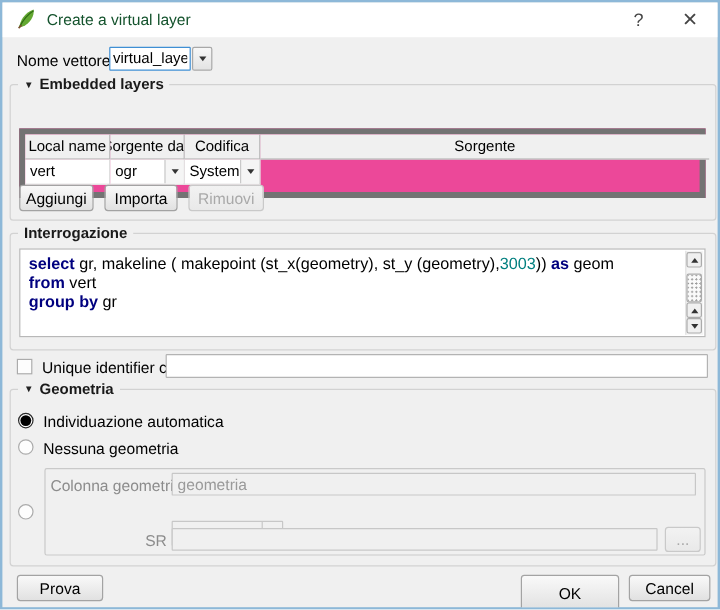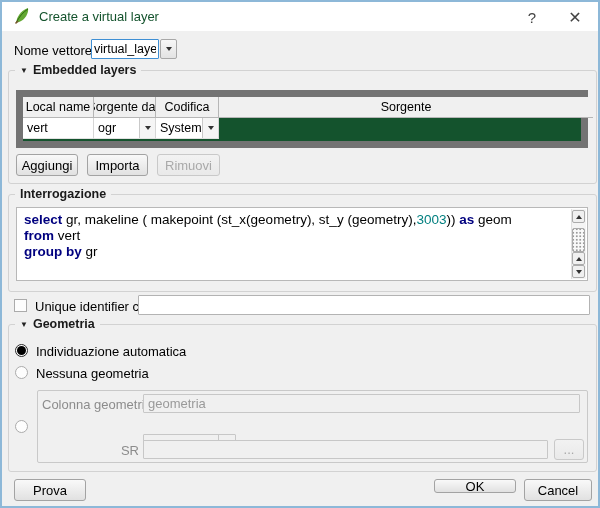--- a/index.html
+++ b/index.html
@@ -32,22 +32,22 @@
   .combo-arrow-btn{position:absolute;background:linear-gradient(#f7f7f7,#e3e3e3);border:1px solid #a8a8a8;
           border-radius:2px;display:flex;align-items:center;justify-content:center;box-sizing:border-box;}
   .tri-down{width:0;height:0;border-left:3.5px solid transparent;border-right:3.5px solid transparent;
             border-top:4px solid #333;}
   .tri-down.gray{border-top-color:#9a9a9a;}
   .tri-up-s{width:0;height:0;border-left:3px solid transparent;border-right:3px solid transparent;
             border-bottom:4px solid #333;}
   .tri-down-s{width:0;height:0;border-left:3px solid transparent;border-right:3px solid transparent;
             border-top:4px solid #333;}
   
-  .tablewrap{position:absolute;left:14px;top:88px;width:572px;height:58px;background:#14532d;
-             border:7px solid #737373;box-sizing:border-box;}
+  .tablewrap{position:absolute;left:14px;top:105px;width:572px;height:58px;background:#ec4899;
+             border:5px solid #737373;box-sizing:border-box;}
   .trow{display:flex;width:100%;}
   .hcell{height:21px;background:#f0f0f0;border-right:1px solid #b6b6b6;border-bottom:1px solid #b6b6b6;
          display:flex;align-items:center;justify-content:center;font-size:12.5px;overflow:hidden;
          white-space:nowrap;box-sizing:border-box;flex:none;}
   .dcell{height:21px;background:#fff;border-right:1px solid #d6d6d6;border-bottom:1px solid #e2e2e2;
          display:flex;align-items:center;font-size:12.5px;padding:0 4px;overflow:hidden;white-space:nowrap;
          box-sizing:border-box;flex:none;position:relative;}
   .cellarrow{position:absolute;right:0;top:0;bottom:0;width:15px;border-left:1px solid #c9c9c9;
              display:flex;align-items:center;justify-content:center;background:#f5f5f5;}
   
@@ -185,16 +185,16 @@
     <span style="position:absolute;right:0;top:0;bottom:0;width:16px;border-left:1px solid #c7c7c7;display:flex;align-items:center;justify-content:center;">
         <span class="tri-down gray"></span>
       </span>
   </div>
 
   <span class="lbl gray" style="left:40px;top:441px;width:97px;text-align:right;">SR</span>
   <input class="tinput dis" style="left: 141px; top: 438px; width: 405px; height: 19px;" disabled="" value="">
   <div class="btn disabled" style="left:552px;top:437px;width:30px;height:21px;">...</div>
 
   <div class="btn" style="left:12px;top:477px;width:72px;height:22px;">Prova</div>
-  <div class="btn" style="left:432px;top:477px;width:82px;height:14px;">OK</div>
+  <div class="btn" style="left:432px;top:477px;width:82px;height:30px;">OK</div>
   <div class="btn" style="left:522px;top:477px;width:68px;height:22px;">Cancel</div>
 
 </div>
 
 </body></html>

